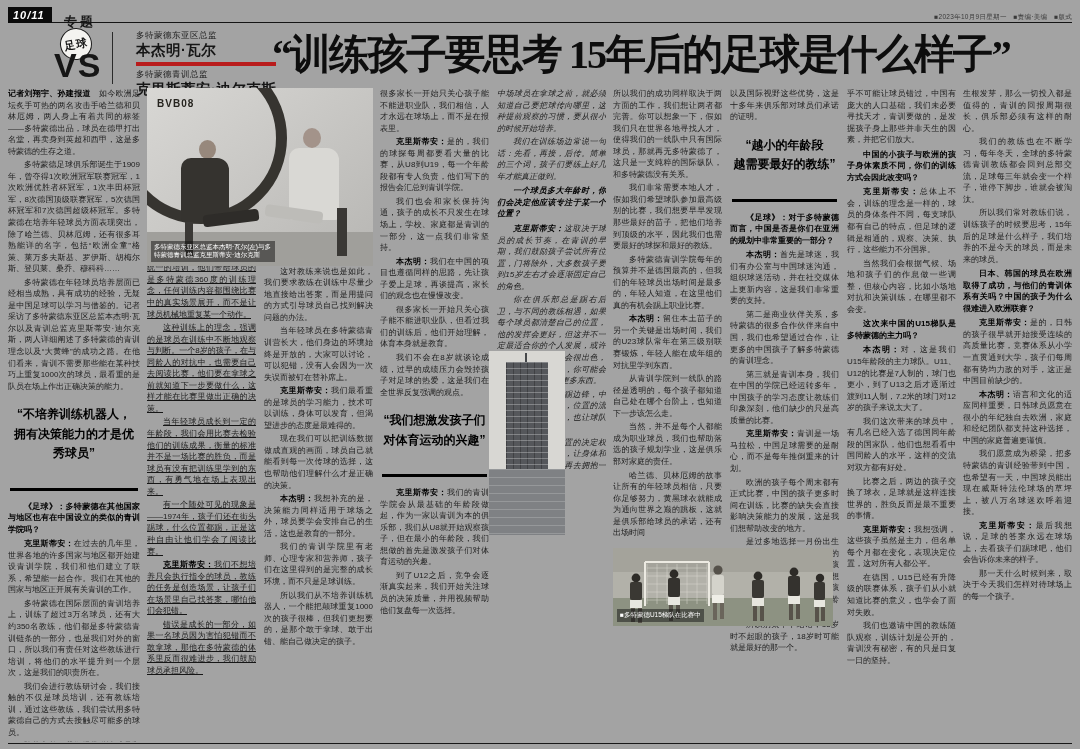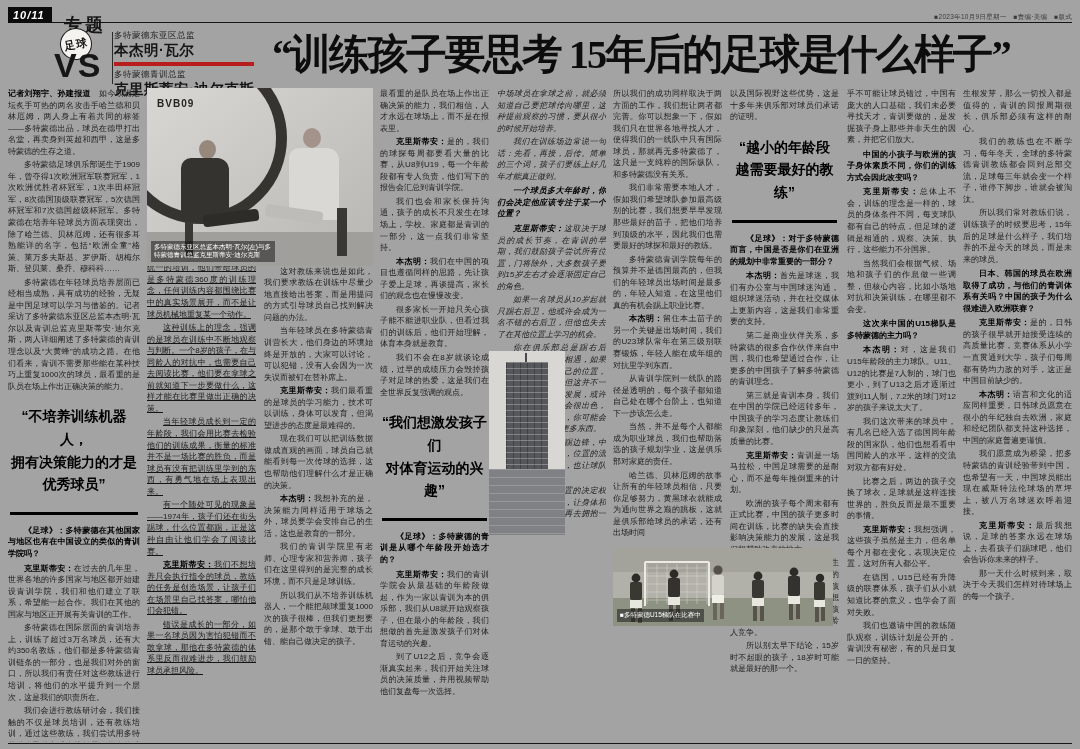--- a/index.html
+++ b/index.html
@@ -3,47 +3,47 @@
 <meta charset="utf-8">
 <style>
   html,body{margin:0;padding:0;background:#888;}
   .page{position:relative;width:1080px;height:749px;margin:0 auto;background:#a3a3a3;
         font-family:"Liberation Sans",sans-serif;color:#161616;overflow:hidden;}
   
   .topbar{position:absolute;top:7px;left:8px;right:8px;height:18px;}
   .topbar-rule{position:absolute;left:0;right:0;top:15px;border-top:1.3px solid #151515;}
   .edition-badge{position:absolute;left:0;top:0;background:#0b0b0b;color:#fff;font-weight:bold;
         font-style:italic;font-size:11px;line-height:16px;padding:0 7px 0 5px;letter-spacing:1px;}
-  .section-label{position:absolute;left:56px;top:6px;font-size:18px;font-weight:bold;letter-spacing:3px;}
+  .section-label{position:absolute;left:56px;top:6px;font-size:13px;font-weight:bold;letter-spacing:3px;}
   .dateline{position:absolute;right:0;top:6px;font-size:6.5px;color:#3a3a3a;letter-spacing:.3px;}
   
   .masthead{position:absolute;top:30px;left:8px;width:270px;height:56px;}
   .seal{position:absolute;left:52px;top:-2px;width:30px;height:30px;border:1.6px solid #1a1a1a;border-radius:50%;
         display:flex;align-items:center;justify-content:center;font-size:11px;font-weight:bold;
         transform:rotate(-10deg);background:#f4f3f0;letter-spacing:1px;}
   .vs{position:absolute;left:46px;top:18px;font-size:34px;font-weight:800;letter-spacing:1px;line-height:1;}
   .mast-divider{position:absolute;left:104px;top:2px;height:52px;border-left:1.2px solid #2a2a2a;}
-  .speakers{position:absolute;left:106px;top:0;}
+  .speakers{position:absolute;left:128px;top:0;}
   .speaker .sp-title{font-size:8.5px;color:#222;letter-spacing:.5px;}
   .speaker .sp-name{font-size:14.5px;font-weight:800;letter-spacing:.5px;line-height:1.15;}
   .speaker + .speaker{margin-top:3px;padding-top:3px;border-top:4px solid #b91c1c;}
   .headline{position:absolute;left:272px;top:27px;width:802px;font-size:41px;font-weight:900;
         letter-spacing:-2px;white-space:nowrap;transform:scaleX(.99);transform-origin:left top;
         font-family:"Liberation Serif",serif;color:#0d0d0d;}
   
   .body-area{position:absolute;left:8px;top:88px;width:1064px;height:654px;}
   .col{position:absolute;top:0;height:654px;overflow:hidden;box-sizing:border-box;
        text-align:justify;}
   .col p{margin:0 0 2px 0;font-size:8px;line-height:11.55px;text-indent:2em;color:#1c1c1c;}
   .col p.cont{text-indent:0;}
   .col p.byline{text-indent:0;}
   .col p.q{font-weight:800;color:#000;margin:3px 0;}
   .col p strong{font-weight:800;color:#000;}
-  .subhead{margin:13px 2px 10px 2px;padding-bottom:16px;border-bottom:3.5px solid #000;
-        font-size:14px;font-weight:900;text-align:center;line-height:1.62;color:#000;}
+  .subhead{margin:13px 2px 10px 2px;padding-bottom:24px;border-bottom:3.5px solid #000;
+        font-size:12px;font-weight:900;text-align:center;line-height:1.62;color:#000;}
   
   .photo{position:absolute;overflow:hidden;background:#c9c8c5;}
   .photo-caption{position:absolute;left:4px;bottom:4px;color:#fff;font-size:6.5px;line-height:8.6px;
         background:rgba(15,15,15,.5);padding:2px 3px;max-width:118px;text-align:left;}
   
   #photo-interview{left:139px;top:0;width:226px;height:178px;}
   .iv-bg{position:absolute;inset:0;background:linear-gradient(140deg,#d8d7d4 0%,#c6c5c2 55%,#b7b6b3 100%);}
   .iv-circle{position:absolute;left:-32px;top:-36px;width:150px;height:150px;border:11px solid #26241f;
         border-radius:50%;opacity:.9;}
   .iv-bvb{position:absolute;left:10px;top:10px;font-size:17px;font-weight:900;color:#26241f;letter-spacing:1px;}
@@ -124,40 +124,38 @@
           <p class="cont">是关于做出决策，那些在校园里接受过良好教育的足球运动员，观察场上局面的速度会更快，也更容易在瞬间做出合理的选择。</p>
           <p class="p">这对教练来说也是如此，我们要求教练在训练中尽量少地直接给出答案，而是用提问的方式引导球员自己找到解决问题的办法。</p>
           <p class="p">当年轻球员在多特蒙德青训营长大，他们身边的环境始终是开放的，大家可以讨论，可以犯错，没有人会因为一次失误而被钉在替补席上。</p>
           <p class="p"><strong>克里斯蒂安：</strong>我们最看重的是球员的学习能力，技术可以训练，身体可以发育，但渴望进步的态度是最难得的。</p>
           <p class="p">现在我们可以把训练数据做成直观的画面，球员自己就能看到每一次传球的选择，这也帮助他们理解什么才是正确的决策。</p>
           <p class="p"><strong>本杰明：</strong>我想补充的是，决策能力同样适用于球场之外，球员要学会安排自己的生活，这也是教育的一部分。</p>
           <p class="p">我们的青训学院里有老师、心理专家和营养师，孩子们在这里得到的是完整的成长环境，而不只是足球训练。</p>
           <p class="p">所以我们从不培养训练机器人，一个能把颠球重复1000次的孩子很棒，但我们更想要的，是那个敢于拿球、敢于出错、能自己做决定的孩子。</p>
         </div>
         <div class="col" style="left: 372px; width: 109px;">
-          <p class="cont">最看重的是队员在场上作出正确决策的能力，我们相信，人才永远在球场上，而不是在报表里。</p>
+          <p class="cont">很多家长一开始只关心孩子能不能进职业队，我们相信，人才永远在球场上，而不是在报表里。</p>
           <p class="p"><strong>克里斯蒂安：</strong>是的，我们的球探每周都要看大量的比赛，从U8到U19，每一个年龄段都有专人负责，他们写下的报告会汇总到青训学院。</p>
           <p class="p">我们也会和家长保持沟通，孩子的成长不只发生在球场上，学校、家庭都是青训的一部分，这一点我们非常坚持。</p>
           <p class="p"><strong>本杰明：</strong>我们在中国的项目也遵循同样的思路，先让孩子爱上足球，再谈提高，家长们的观念也在慢慢改变。</p>
           <p class="p">很多家长一开始只关心孩子能不能进职业队，但看过我们的训练后，他们开始理解，体育本身就是教育。</p>
           <p class="p">我们不会在8岁就谈论成绩，过早的成绩压力会毁掉孩子对足球的热爱，这是我们在全世界反复强调的观点。</p>
           <div class="subhead">
             <div>“我们想激发孩子们</div>
             <div>对体育运动的兴趣”</div>
           </div>
-          <p class="q">《足球》：多特蒙德的青训是从哪个年龄段开始选才的？</p>
           <p class="p"><strong>克里斯蒂安：</strong>我们的青训学院会从最基础的年龄段做起，作为一家以青训为本的俱乐部，我们从U8就开始观察孩子，但在最小的年龄段，我们想做的首先是激发孩子们对体育运动的兴趣。</p>
           <p class="p">到了U12之后，竞争会逐渐真实起来，我们开始关注球员的决策质量，并用视频帮助他们复盘每一次选择。</p>
         </div>
         <div class="col" style="left: 489px; width: 109px; font-style: italic;">
           <p class="cont">中场球员在拿球之前，就必须知道自己要把球传向哪里，这种提前观察的习惯，要从很小的时候开始培养。</p>
           <p class="p">我们在训练场边常说一句话：先看，再接，后传。简单的三个词，孩子们要练上好几年才能真正做到。</p>
           <p class="q">一个球员多大年龄时，你们会决定他应该专注于某一个位置？</p>
           <p class="p"><strong>克里斯蒂安：</strong>这取决于球员的成长节奏，在青训的早期，我们鼓励孩子尝试所有位置，门将除外，大多数孩子要到15岁左右才会逐渐固定自己的角色。</p>
-          <p class="p">如果一名球员从10岁起就只踢右后卫，他或许会成为一名不错的右后卫，但他也失去了在其他位置上学习的机会。</p>
           <p class="p">你在俱乐部总是踢右后卫，与不同的教练相遇，如果每个球员都清楚自己的位置，他的发挥会更好，但这并不一定最适合你的个人发展，或许你作为一名右后卫会很出色，当你踢其他位置时，你可能会在每场比赛中学到更多东西。</p>
           <p class="p">边后卫可以去踢边锋，中后卫可以去踢后腰，位置的流动让球员理解彼此，也让球队的战术更有弹性。</p>
           <p class="p">所以我们把位置的决定权推迟到青春期之后，让身体和头脑都准备好了，再去拥抱一个固定的角色。</p>
         </div>
         <div class="col" style="left: 605px; width: 109px;">
           <p class="cont">所以我们的成功同样取决于两方面的工作，我们想让两者都完善。你可以想象一下，假如我们只在世界各地寻找人才，使得我们的一线队中只有国际球员，那就再无多特蒙德了，这只是一支纯粹的国际纵队，和多特蒙德没有关系。</p>
           <p class="p">我们非常需要本地人才，假如我们希望球队参加最高级别的比赛，我们想要早早发现那些最好的苗子，把他们培养到顶级的水平，因此我们也需要最好的球探和最好的教练。</p>
           <p class="p">多特蒙德青训学院每年的预算并不是德国最高的，但我们的年轻球员出场时间是最多的，年轻人知道，在这里他们真的有机会踢上职业比赛。</p>
           <p class="p"><strong>本杰明：</strong>留住本土苗子的另一个关键是出场时间，我们的U23球队常年在第三级别联赛锻炼，年轻人能在成年组的对抗里学到东西。</p>
           <p class="p">从青训学院到一线队的路径是透明的，每个孩子都知道自己处在哪个台阶上，也知道下一步该怎么走。</p>
@@ -202,21 +200,21 @@
           <p class="p">我们愿意成为桥梁，把多特蒙德的青训经验带到中国，也希望有一天，中国球员能出现在威斯特法伦球场的草坪上，被八万名球迷欢呼着迎接。</p>
           <p class="p"><strong>克里斯蒂安：</strong>最后我想说，足球的答案永远在球场上，去看孩子们踢球吧，他们会告诉你未来的样子。</p>
           <p class="p">那一天什么时候到来，取决于今天我们怎样对待球场上的每一个孩子。</p>
         </div>
       </div>
 
     <div class="photo" id="photo-interview">
       <div class="iv-bg"></div>
       <div class="iv-circle"></div>
       <div class="iv-bvb">
-        <span>BVB</span><span>09</span>
+        <span>BVB</span><span>08</span>
       </div>
       <div class="iv-floor"></div>
       <div class="iv-head" style="left:52px;top:52px;width:17px;height:19px;background:#97887c;"></div>
       <div class="iv-man" style="left:34px;top:70px;width:48px;height:64px;background:#35332f;"></div>
       <div class="iv-legs" style="left:56px;top:124px;width:56px;height:12px;transform:rotate(-7deg);"></div>
       <div class="iv-chair" style="left:38px;top:134px;width:8px;height:34px;"></div>
       <div class="iv-head" style="left:156px;top:40px;width:18px;height:20px;background:#a3938a;"></div>
       <div class="iv-man" style="left:142px;top:60px;width:50px;height:72px;background:#d9d8d4;"></div>
       <div class="iv-legs" style="left:118px;top:120px;width:58px;height:12px;transform:rotate(8deg);background:#bdbcb8;"></div>
       <div class="iv-chair" style="left:190px;top:120px;width:10px;height:48px;"></div>

